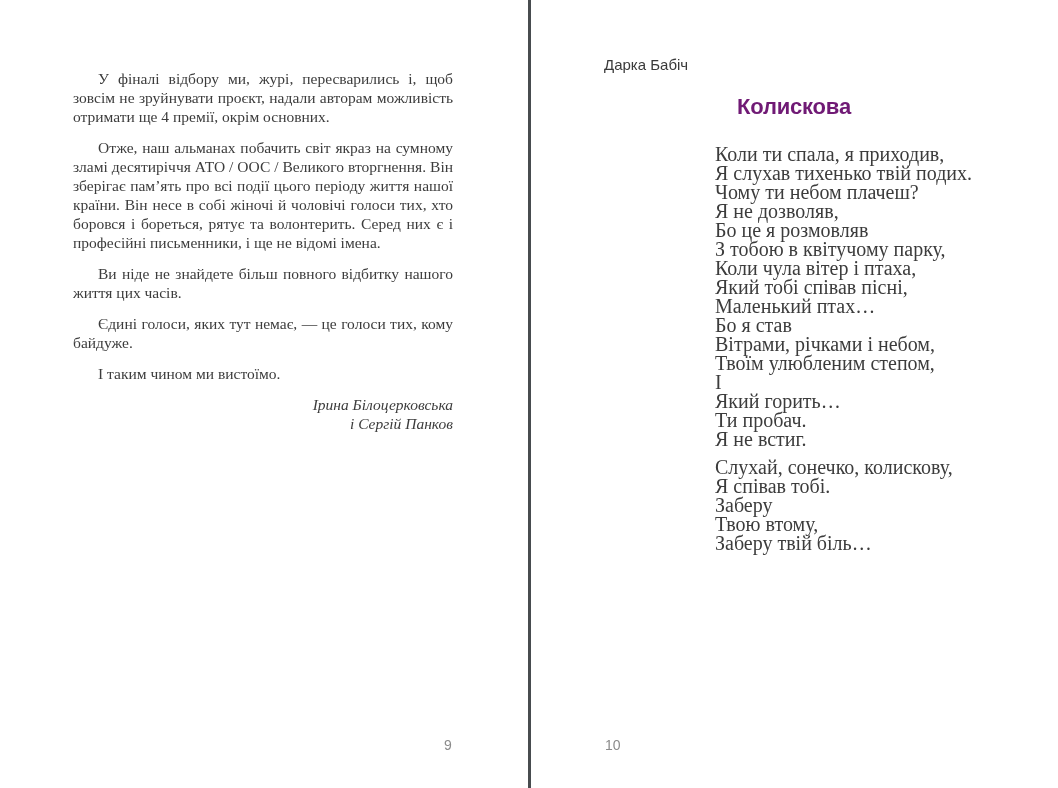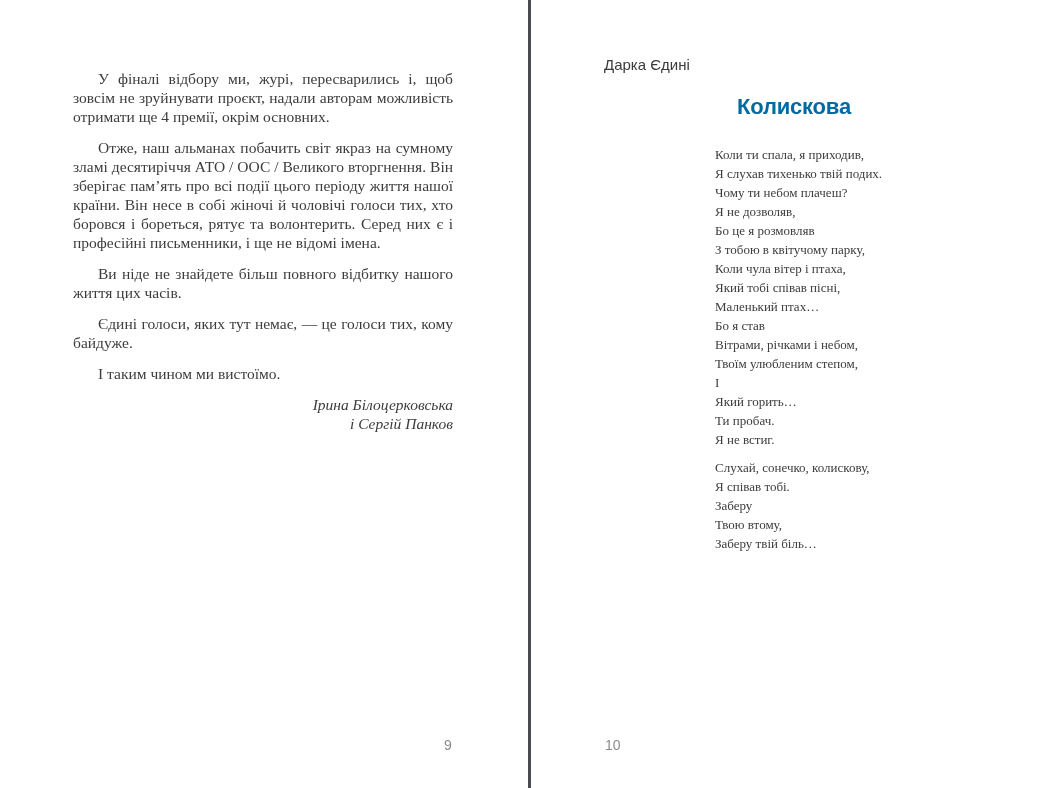--- a/index.html
+++ b/index.html
@@ -60,27 +60,27 @@
     position: absolute;
     left: 530px;
     top: 94px;
     width: 528px;
     margin: 0;
     text-align: center;
     font-family: "Liberation Sans", "DejaVu Sans", sans-serif;
     font-weight: 700;
     font-size: 22px;
     letter-spacing: -0.2px;
-    color: #0369a1;
+    color: #701a75;
   }
   .poem {
     position: absolute;
     left: 715px;
     top: 145px;
-    font-size: 13px;
+    font-size: 20px;
     line-height: 19px;
   }
   .poem .stanza {
     margin: 0 0 9px 0;
   }
   
   .page-num {
     position: absolute;
     top: 737px;
     font-family: "Liberation Sans", "DejaVu Sans", sans-serif;
@@ -106,21 +106,21 @@
           <div>Ірина Білоцерковська</div>
           <div>і Сергій Панков</div>
         </div>
       </div>
     <div class="page-num left">9</div>
   </div>
 
   <div class="divider"></div>
 
   <div>
-    <div class="author">Дарка Єдині</div>
+    <div class="author">Дарка Бабіч</div>
     <h1 class="poem-title">Колискова</h1>
     <div class="poem">
         <div class="stanza">
           <div class="poem-line">Коли ти спала, я приходив,</div>
           <div class="poem-line">Я слухав тихенько твій подих.</div>
           <div class="poem-line">Чому ти небом плачеш?</div>
           <div class="poem-line">Я не дозволяв,</div>
           <div class="poem-line">Бо це я розмовляв</div>
           <div class="poem-line">З тобою в квітучому парку,</div>
           <div class="poem-line">Коли чула вітер і птаха,</div>

